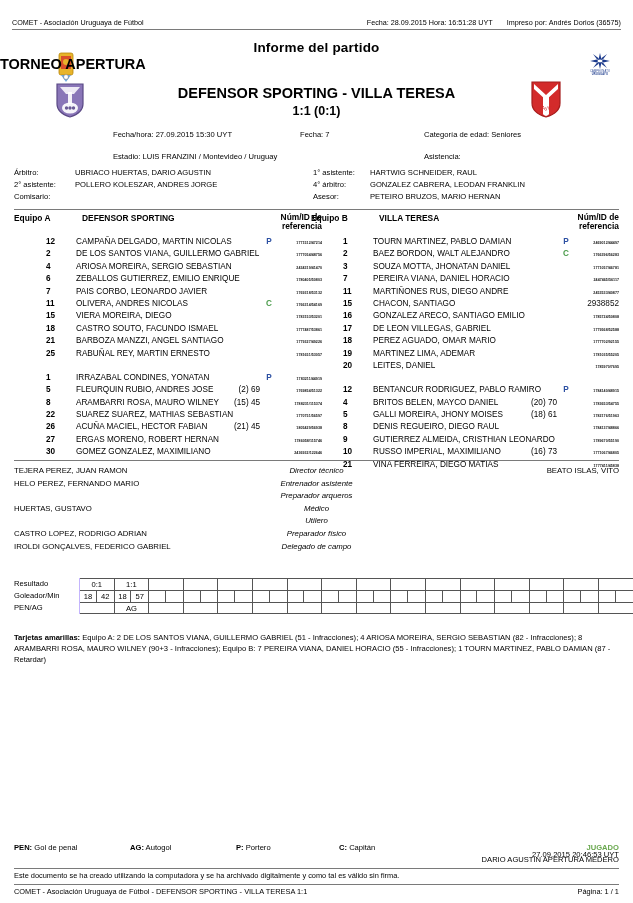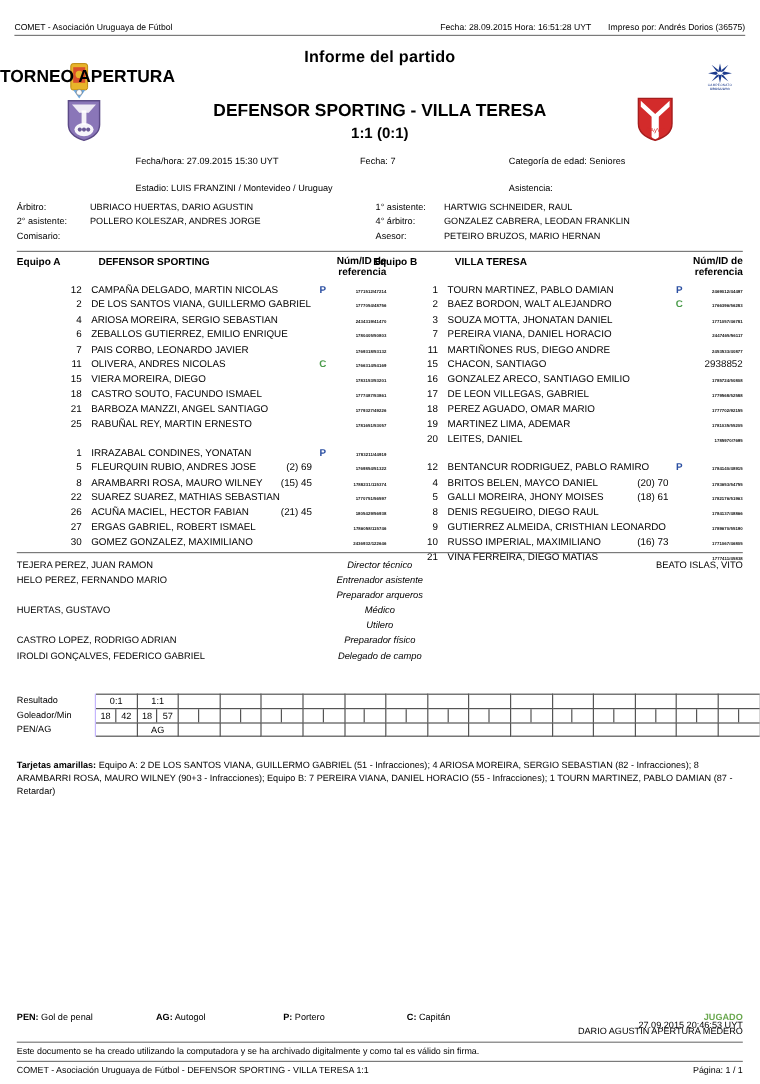--- a/index.html
+++ b/index.html
@@ -72,21 +72,21 @@
   .roster-rule { position:absolute; left:14px; top:-4px; width:605px; height:1px; background:#7a7a7a; }
   .col { position: absolute; top: 0; width: 308px; }
   .col-a { left: 14px; }
   .col-b { left: 311px; }
   .team-head { display: flex; font-size: 8.4px; font-weight: bold; position: relative; height: 22px; }
   .team-head .teamlabel { position: absolute; left: 0; }
   .team-head .teamname { position: absolute; left: 68px; }
   .team-head .numid { position: absolute; right: 0; text-align: right; line-height: 1.12; }
   .plist { position: relative; margin-top: 2px; }
   .prow { position: relative; height: 12.4px; font-size: 8.2px; white-space: nowrap; }
-  .pnum { position: absolute; right: 254px; text-align: right; width: 22px; }
+  .pnum { position: absolute; right: 254px; text-align: left; width: 22px; font-weight: bold; }
   .pname { position: absolute; left: 62px; }
   .psub { position: absolute; right: 62px; text-align: right; font-size: 8.2px; }
   .prole { position: absolute; right: 48px; width: 10px; text-align: center; font-weight: bold; font-size: 8.2px; }
   .prole.p { color: #2b4fa2; }
   .prole.c { color: #4a9b4a; }
   .pid { position: absolute; right: 0; text-align: left; font-size: 3.6px; letter-spacing: .05px;
          font-weight: bold; color: #111; top: 4px; }
   .pid.big { font-size: 8.2px; font-weight: normal; letter-spacing: 0; top: 0; }
   .bench-gap { height: 10px; }
 
@@ -317,21 +317,21 @@
             <span class="pid">1770751/56597</span>
           </div>
           <div class="prow">
             <span class="pnum">26</span>
             <span class="pname">ACUÑA MACIEL, HECTOR FABIAN</span>
             <span class="psub">(21) 45</span>
             <span class="pid">1805429/56938</span>
           </div>
           <div class="prow">
             <span class="pnum">27</span>
-            <span class="pname">ERGAS GABRIEL, ROBERT ISMAEL</span>
+            <span class="pname">ERGAS MORENO, ROBERT HERNAN</span>
             <span class="pid">1786058/115746</span>
           </div>
           <div class="prow">
             <span class="pnum">30</span>
             <span class="pname">GOMEZ GONZALEZ, MAXIMILIANO</span>
             <span class="pid">2436932/122646</span>
           </div>
         </div>
     </div>
 

